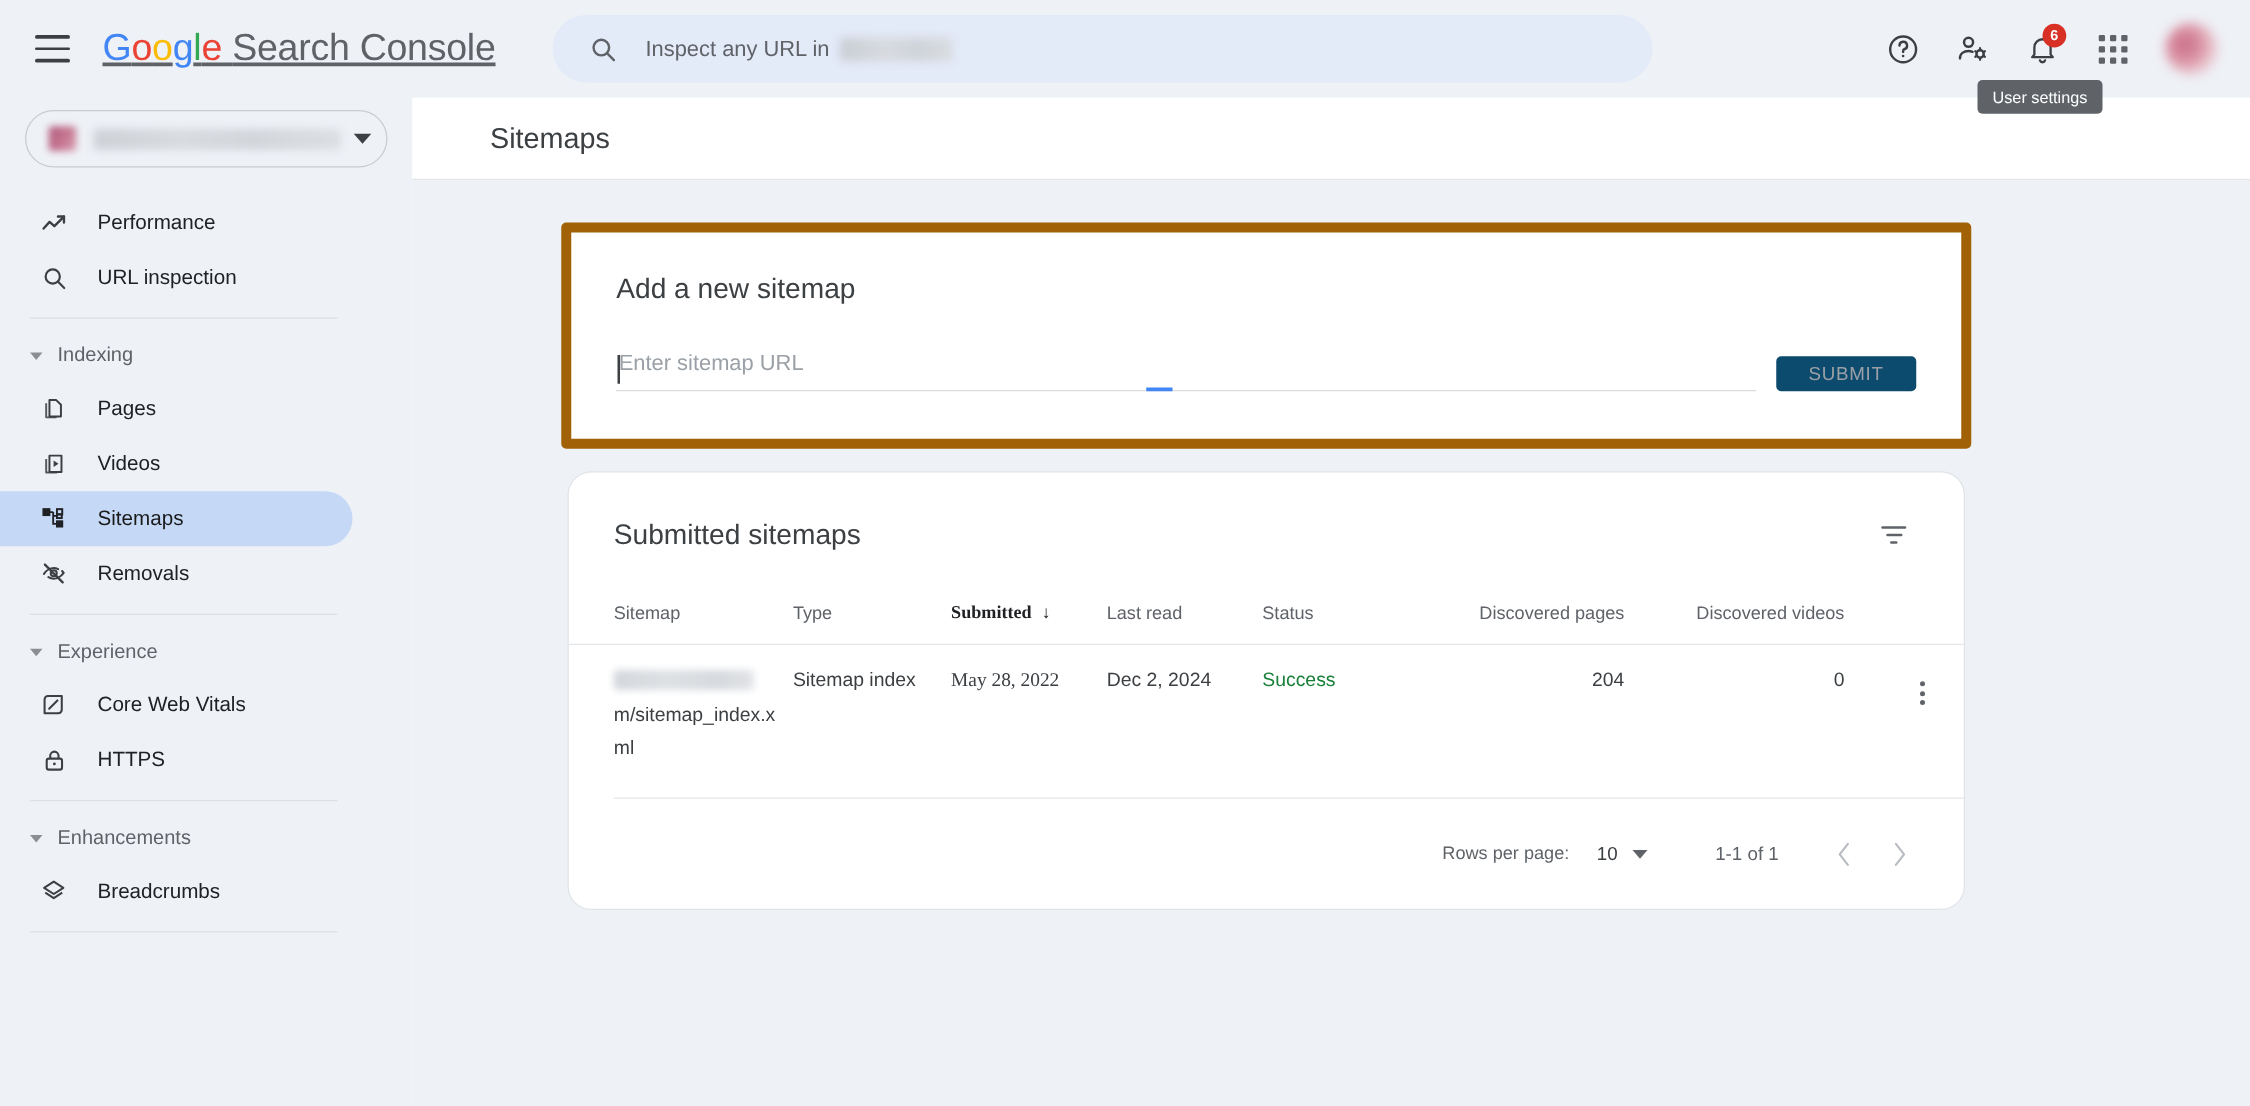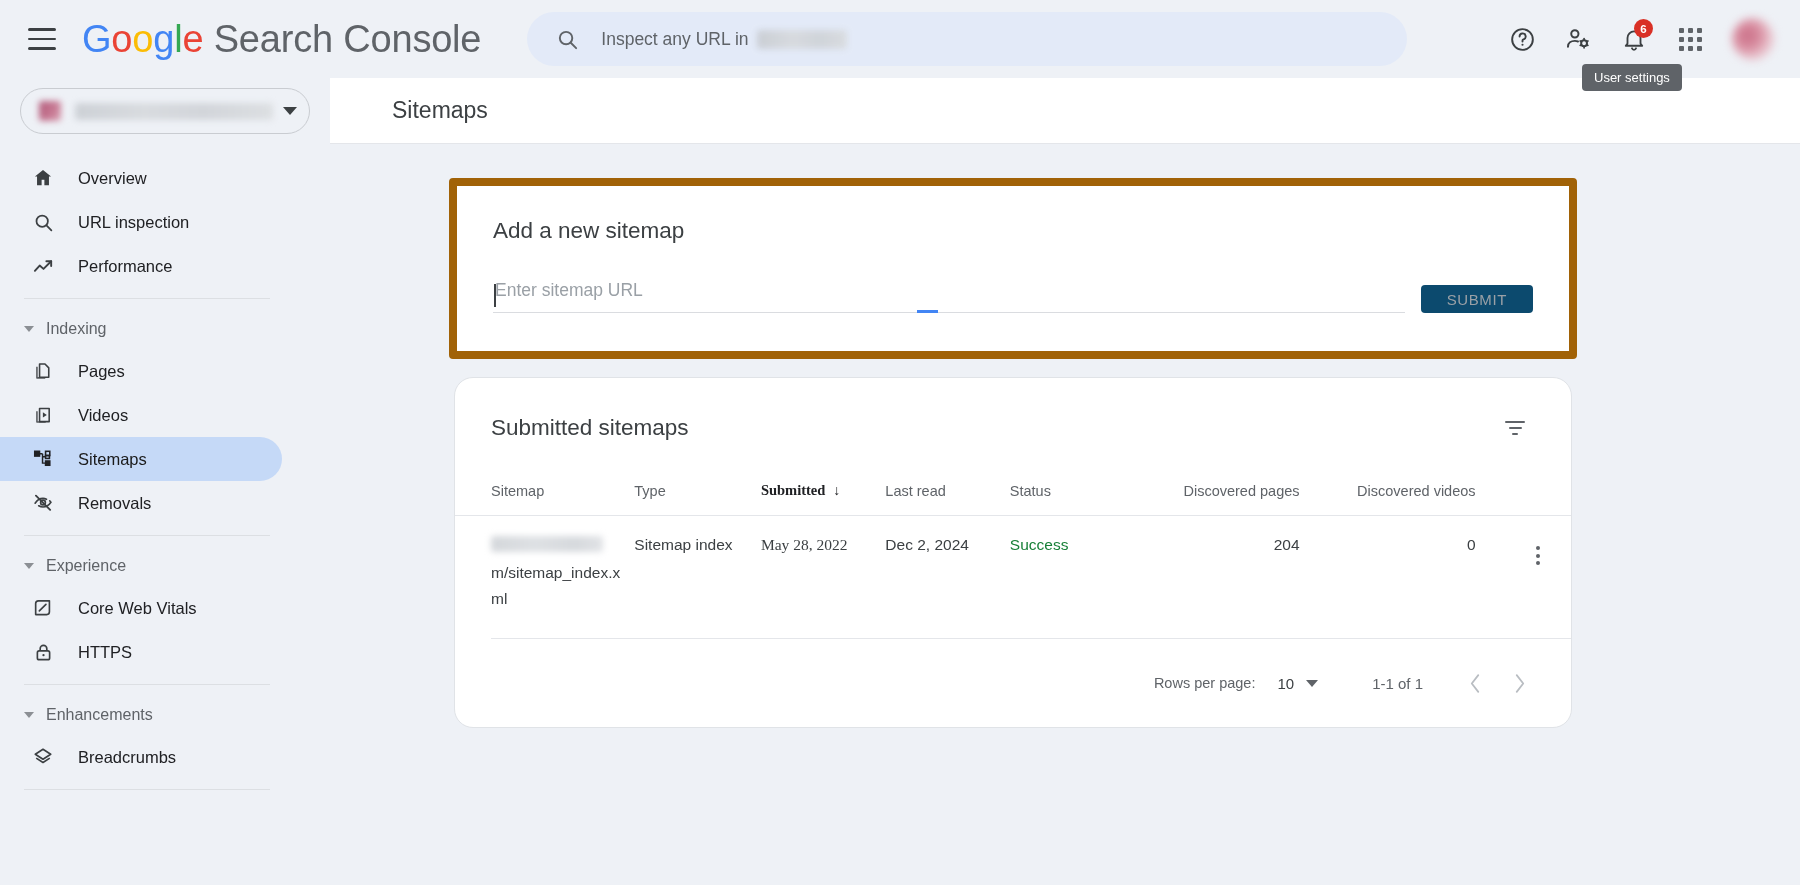--- a/index.html
+++ b/index.html
@@ -18,21 +18,21 @@
     background: #eef1f6;
     position: relative; z-index: 30;
   }
   .hamburger {
     width: 28px; height: 22px; margin-left: 28px; margin-right: 26px;
     display: flex; flex-direction: column; justify-content: space-between;
     cursor: pointer;
   }
   .hamburger span { display: block; height: 2.6px; background: #3c4043; border-radius: 2px; }
 
-  .brand { font-size: 38px; color: #5f6368; letter-spacing: -0.2px; white-space: nowrap; }
+  .brand { font-size: 30px; color: #5f6368; letter-spacing: -0.2px; white-space: nowrap; text-decoration: underline; }
   .brand .g1 { color: #4285F4; } .brand .g2 { color: #EA4335; }
   .brand .g3 { color: #FBBC05; } .brand .g4 { color: #4285F4; }
   .brand .g5 { color: #34A853; } .brand .g6 { color: #EA4335; }
   .brand .sc { color: #5f6368; }
 
   .searchwrap {
     margin-left: 46px;
     width: 880px; height: 54px;
     background: #e3eaf8; border-radius: 28px;
     display: flex; align-items: center; padding: 0 22px;
@@ -283,47 +283,39 @@
     <div class="sidebar">
 
       <div class="propsel">
         <span class="prop-fav"></span>
         <span class="prop-name"></span>
         <span class="caret-down"></span>
       </div>
 
       <div class="navlist">
 
+
         <div class="navitem">
           <span class="ico">
-            <svg width="22" height="22" viewBox="0 0 24 24" fill="#3c4043">
-                <path d="M12 3.2 3.2 10.3h2.3v9.6h5V14h3v5.9h5v-9.6h2.3z"></path>
-              </svg>
+            <svg width="23" height="23" viewBox="0 0 24 24" fill="none" stroke="#3c4043" stroke-width="2" stroke-linecap="round" stroke-linejoin="round">
+              <polyline points="3,16.5 8,11 12,14.5 20,6.5"></polyline>
+                <polyline points="15,6.5 20,6.5 20,11.5"></polyline>
+            </svg>
           </span>
-          <span class="lbl">Overview</span>
+          <span class="lbl">Performance</span>
         </div>
 
         <div class="navitem">
           <span class="ico">
             <svg width="21" height="21" viewBox="0 0 24 24" fill="none" stroke="#3c4043" stroke-width="2">
               <circle cx="10.5" cy="10.5" r="6.5"></circle>
                 <line x1="15.4" y1="15.4" x2="21" y2="21" stroke-linecap="round"></line>
             </svg>
           </span>
           <span class="lbl">URL inspection</span>
-        </div>
-
-        <div class="navitem">
-          <span class="ico">
-            <svg width="23" height="23" viewBox="0 0 24 24" fill="none" stroke="#3c4043" stroke-width="2" stroke-linecap="round" stroke-linejoin="round">
-              <polyline points="3,16.5 8,11 12,14.5 20,6.5"></polyline>
-                <polyline points="15,6.5 20,6.5 20,11.5"></polyline>
-            </svg>
-          </span>
-          <span class="lbl">Performance</span>
         </div>
       </div>
 
       <div class="divider"></div>
 
       <div class="sectionhdr">
         <span class="tri-down"></span>
         <span>Indexing</span>
       </div>
 

